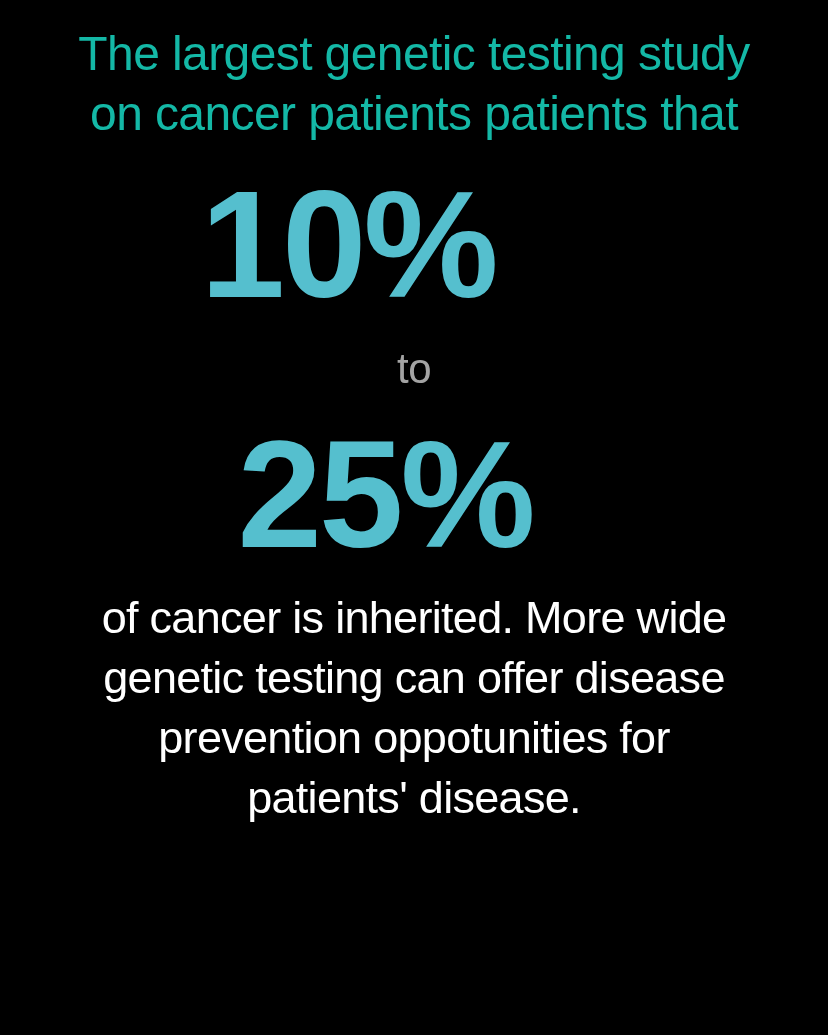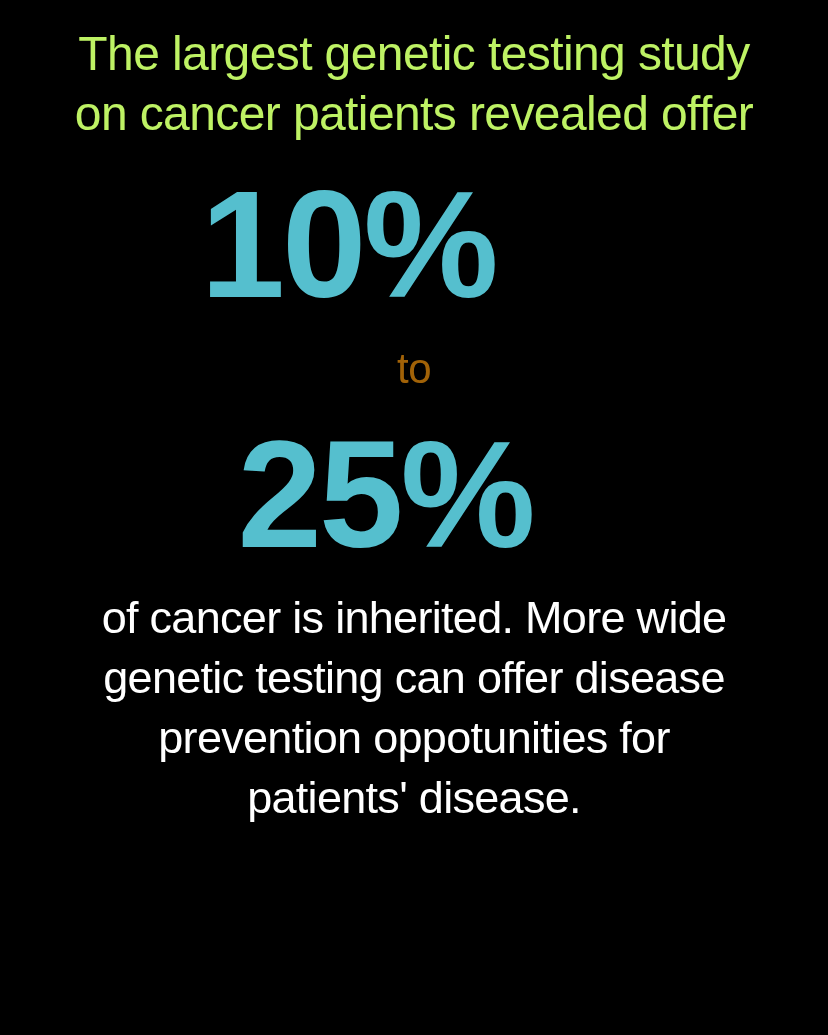--- a/index.html
+++ b/index.html
@@ -104,28 +104,28 @@
     width: 828px;
     height: 205px;
     background: #000000;
   }
 </style>
 </head>
 <body style="background: rgb(0, 0, 0);">
 
 <div id="infographic-card" style="background: rgb(0, 0, 0); width: 828px; height: 1035px;">
 
-  <div class="headline" style="color: #bef264;">
+  <div class="headline" style="color: #14b8a6;">
     <span class="line">The largest genetic testing study</span>
-    <span class="line">on cancer patients revealed offer</span>
+    <span class="line">on cancer patients patients that</span>
   </div>
 
   <div class="bigstat" id="stat-low" style="color: rgb(85, 191, 206);">10%</div>
 
-  <div class="connector" style="color: #a16207;">to</div>
+  <div class="connector" style="color: #a3a3a3;">to</div>
 
   <div class="bigstat" id="stat-high" style="color: rgb(85, 191, 206);">25%</div>
 
   <div class="bodycopy" style="color: rgb(255, 255, 255);">
     <span class="line">of cancer is inherited. More wide</span>
     <span class="line">genetic testing can offer disease</span>
     <span class="line">prevention oppotunities for</span>
     <span class="line">patients' disease.</span>
   </div>
 

